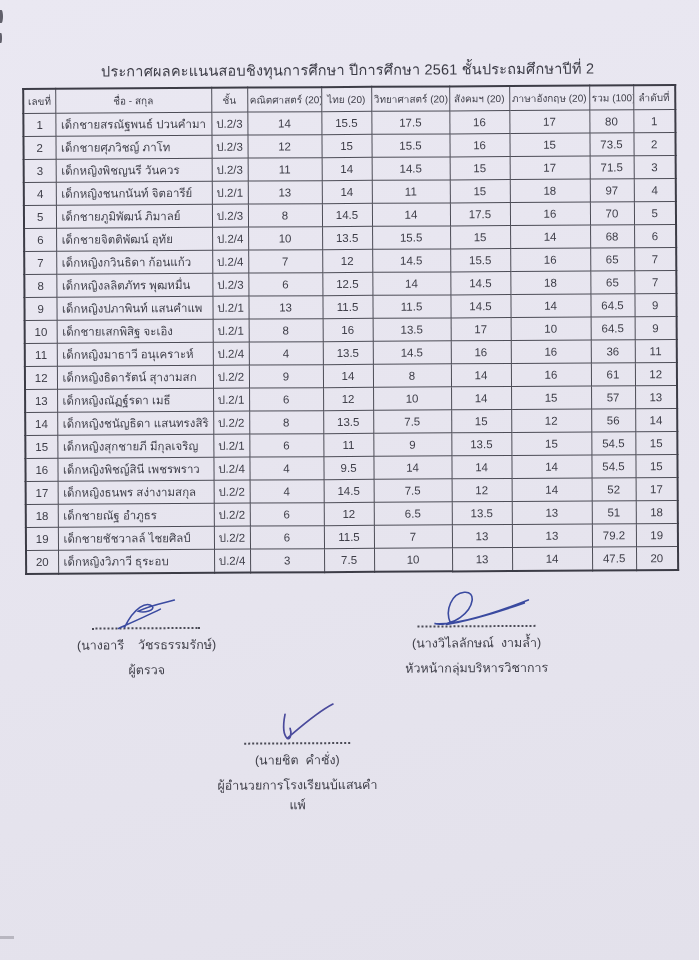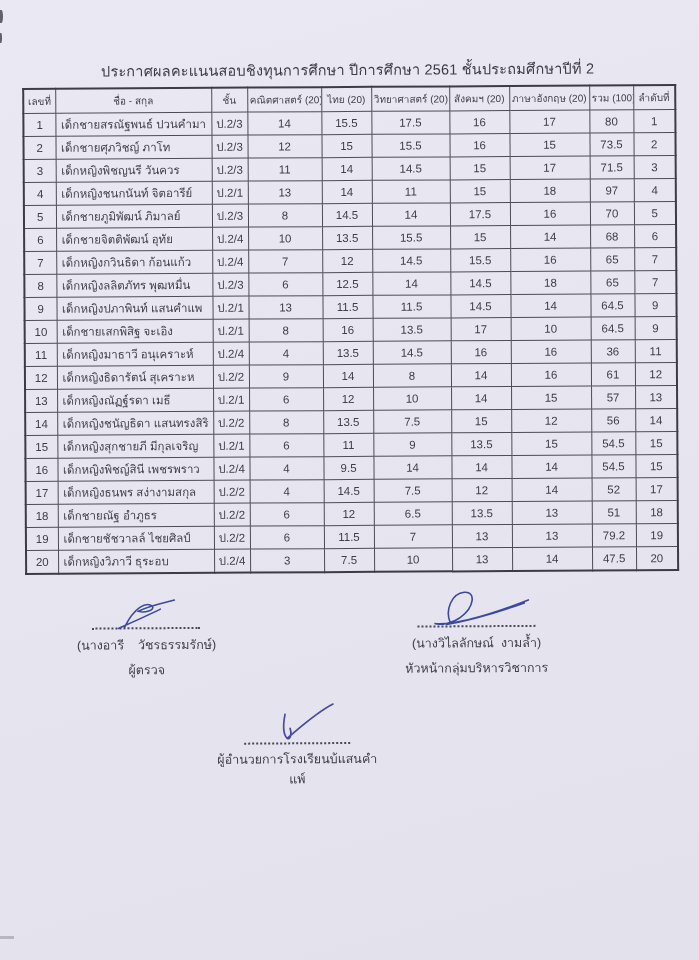--- a/index.html
+++ b/index.html
@@ -208,21 +208,21 @@
             <td>4</td>
             <td>13.5</td>
             <td>14.5</td>
             <td>16</td>
             <td>16</td>
             <td>36</td>
             <td>11</td>
           </tr>
           <tr>
             <td>12</td>
-            <td class="name-cell">เด็กหญิงธิดารัตน์  สุเคราะห</td>
+            <td class="name-cell">เด็กหญิงธิดารัตน์  สุางามสก</td>
             <td>ป.2/2</td>
             <td>9</td>
             <td>14</td>
             <td>8</td>
             <td>14</td>
             <td>16</td>
             <td>61</td>
             <td>12</td>
           </tr>
           <tr>
@@ -340,20 +340,21 @@
       <div class="dotline" style="width:118px;"></div>
       <div class="sig-name">(นางวิไลลักษณ์  งามล้ำ)</div>
       <div class="sig-role">หัวหน้ากลุ่มบริหารวิชาการ</div>
     </div>
 
     <div class="sig-block" style="left:215px; top:702px; width:160px;">
       <svg class="sig-ink" width="84" height="44" viewBox="0 0 84 44">
         <path d="M30 12 C 28 22, 28 32, 32 36 C 35 38, 37 31, 35 26 M32 36 C 44 26, 62 10, 78 2" fill="none" stroke="#4a4a9c" stroke-width="1.7" stroke-linecap="round"></path>
       </svg>
       <div class="dotline" style="width:106px;"></div>
+      <div class="sig-name">(นายชิต  คำชั่ง)</div>
       <div class="sig-role">ผู้อำนวยการโรงเรียนบ้แสนคำแพ์</div>
     </div>
 
   </div>
 
   <div class="edge-mark m1"></div>
   <div class="edge-mark m2"></div>
   <div class="edge-mark m3"></div>
 </div>
 

